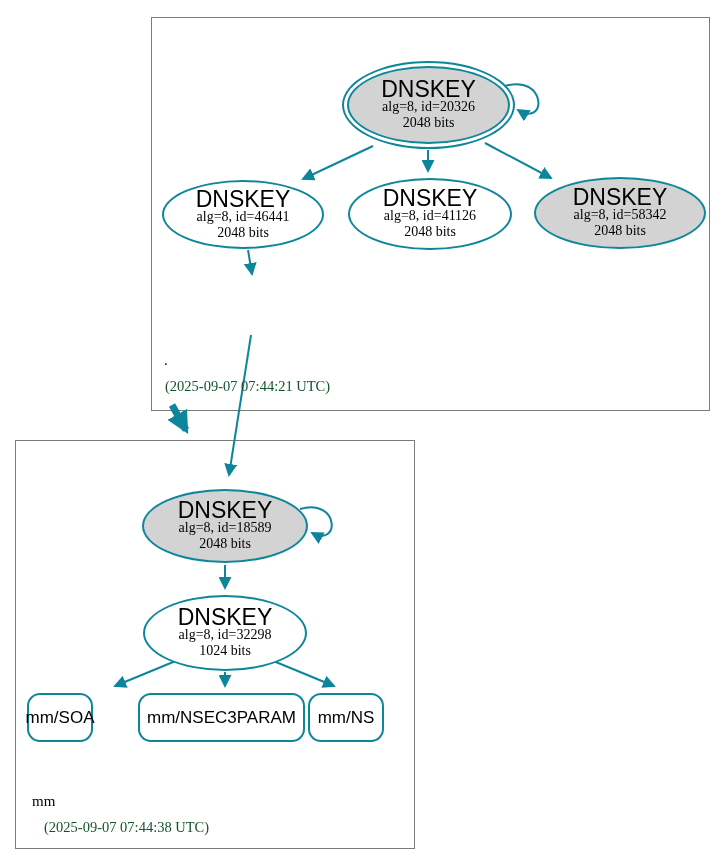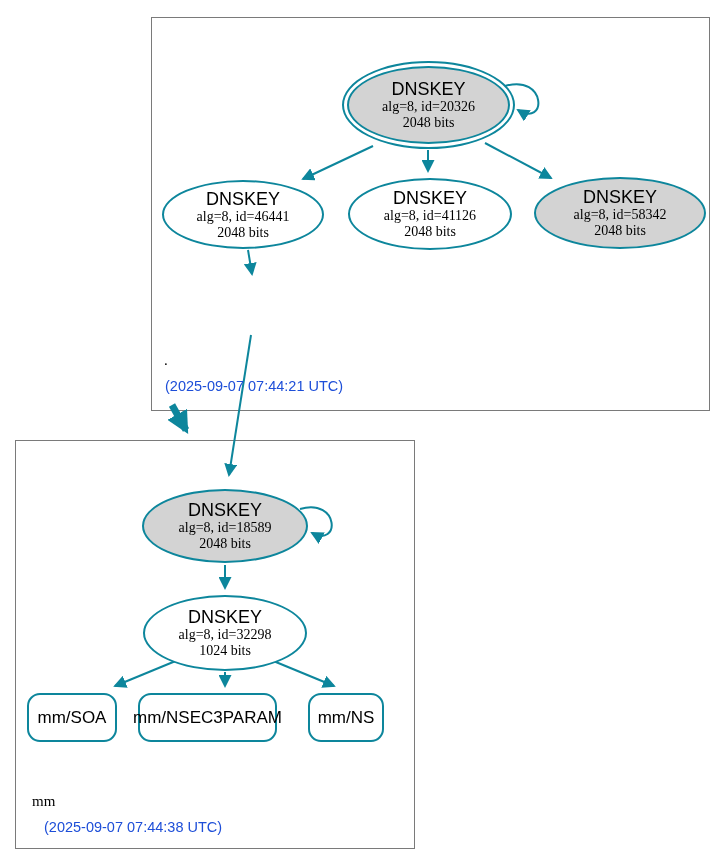--- a/index.html
+++ b/index.html
@@ -54,40 +54,40 @@
     border:2px solid #0d869c;
     border-radius:13px;
     background:#ffffff;
     box-sizing:border-box;
     display:flex;align-items:center;justify-content:center;
     font-size:17px;
     color:#000;
   }
   .node-title{
     font-family:"Liberation Sans", sans-serif;
-    font-size:18px;
+    font-size:23px;
     line-height:20px;
   }
   .node-detail{
     font-family:"Liberation Serif", serif;
     font-size:14px;
     line-height:16px;
     text-align:right;
   }
   .zone-label{
     position:absolute;
     font-family:"Liberation Serif", serif;
     font-size:15px;
     color:#000;
   }
   .zone-ts{
     position:absolute;
-    font-family:Liberation Sans, sans-serif;
+    font-family:Liberation Serif, serif;
     font-size:14.5px;
-    color:#1d4ed8;
+    color:#14532d;
     white-space:nowrap;
   }
 </style>
 </head>
 <body>
 
 <div class="canvas">
 
   <div class="cluster" style="left:151px;top:17px;width:557px;height:392px;"></div>
   <div class="cluster" style="left:15px;top:440px;width:398px;height:407px;"></div>
@@ -162,24 +162,24 @@
     <div class="node-detail">alg=8, id=18589</div>
     <div class="node-detail">2048 bits</div>
   </div>
 
   <div class="node ellipse" style="left:143px;top:595px;width:164px;height:76px;">
     <div class="node-title">DNSKEY</div>
     <div class="node-detail">alg=8, id=32298</div>
     <div class="node-detail">1024 bits</div>
   </div>
 
-  <div class="rrset" style="left:27px;top:693px;width:90px;height:49px;">
+  <div class="rrset" style="left:27px;top:693px;width:66px;height:49px;">
     <span>mm/SOA</span>
   </div>
-  <div class="rrset" style="left:138px;top:693px;width:139px;height:49px;">
+  <div class="rrset" style="left:138px;top:693px;width:167px;height:49px;">
     <span>mm/NSEC3PARAM</span>
   </div>
   <div class="rrset" style="left:308px;top:693px;width:76px;height:49px;">
     <span>mm/NS</span>
   </div>
 
   <div class="zone-label" style="left:32px;top:793px;">mm</div>
   <div class="zone-ts" style="left:44px;top:819px;">(2025-09-07 07:44:38 UTC)</div>
 
 </div>

